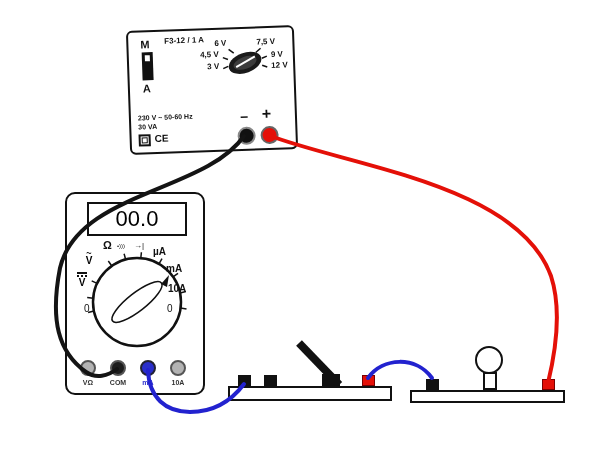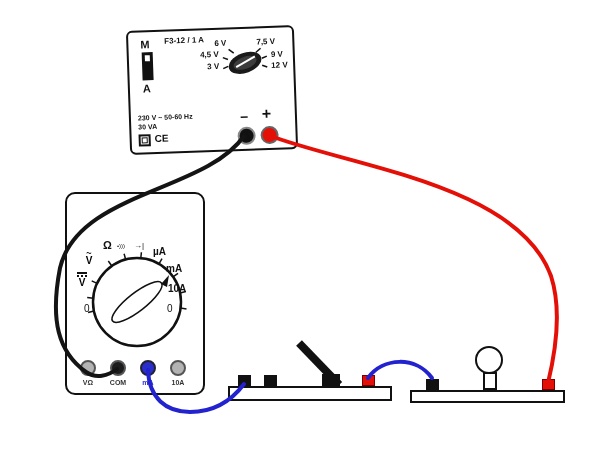--- a/index.html
+++ b/index.html
@@ -109,20 +109,23 @@
     </div>
     <span class="lbl b ce-text">CE</span>
 
     <span class="lbl b psu-minus">−</span>
     <span class="lbl b psu-plus">+</span>
     <div class="term term-black"></div>
     <div class="term term-red"></div>
   </div>
 
   <div class="mm">
+    <div class="mm-display">
+      <span>00.0</span>
+    </div>
 
     <svg class="mm-dial-svg" viewBox="0 0 120 120">
       <g stroke="#111" stroke-width="1.5">
         <line x1="34.8" y1="24.0" x2="31.3" y2="19.0"></line>
         <line x1="48.6" y1="17.5" x2="47.1" y2="11.7"></line>
         <line x1="63.8" y1="16.2" x2="64.4" y2="10.2"></line>
         <line x1="82.0" y1="21.9" x2="85.0" y2="16.7"></line>
         <line x1="96.0" y1="34.8" x2="101.0" y2="31.3"></line>
         <line x1="103.0" y1="50.9" x2="108.9" y2="49.6"></line>
         <line x1="103.6" y1="66.1" x2="109.5" y2="67.0"></line>

